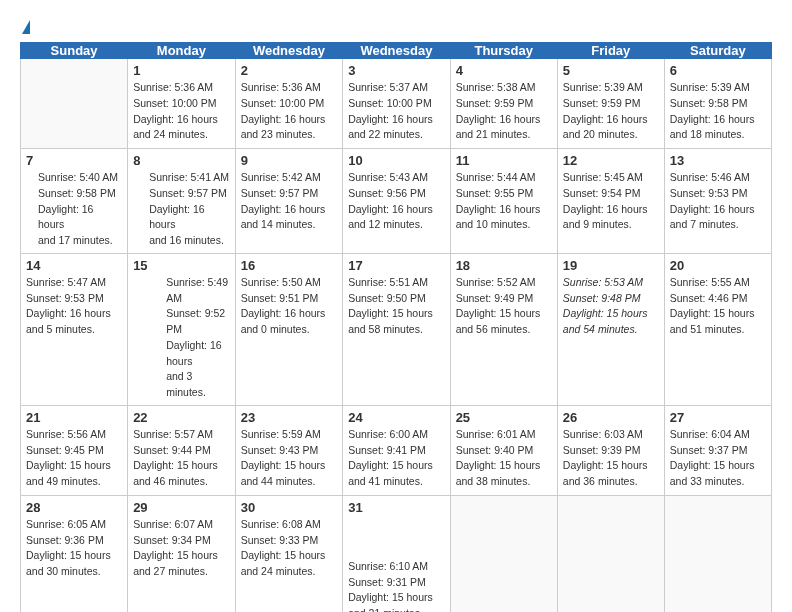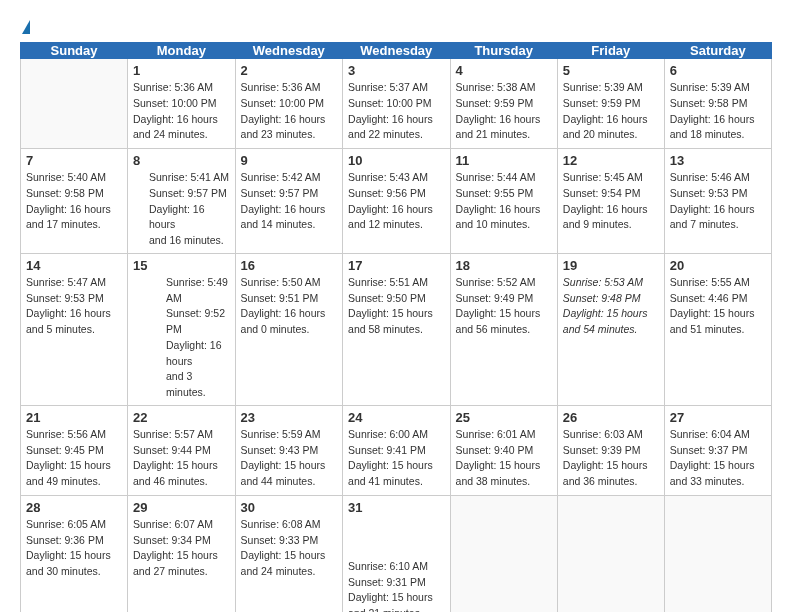--- a/index.html
+++ b/index.html
@@ -170,21 +170,21 @@
           <span class="day-number">6</span>
           <div class="day-info" style="white-space: pre-line;">Sunrise: 5:39 AM
 Sunset: 9:58 PM
 Daylight: 16 hours
 and 18 minutes.</div>
         </td>
       </tr>
       <tr class="week-row">
         <td>
           <span class="day-number">7</span>
-          <div class="day-info" style="white-space: pre-line;">Sunrise: 5:40 AM
+          <div class="day-info" style="white-space: pre-line; margin-left: 12px;">Sunrise: 5:40 AM
 Sunset: 9:58 PM
 Daylight: 16 hours
 and 17 minutes.</div>
         </td>
         <td>
           <span class="day-number">8</span>
           <div class="day-info" style="white-space: pre-line; margin-left: 16px;">Sunrise: 5:41 AM
 Sunset: 9:57 PM
 Daylight: 16 hours
 and 16 minutes.</div>

